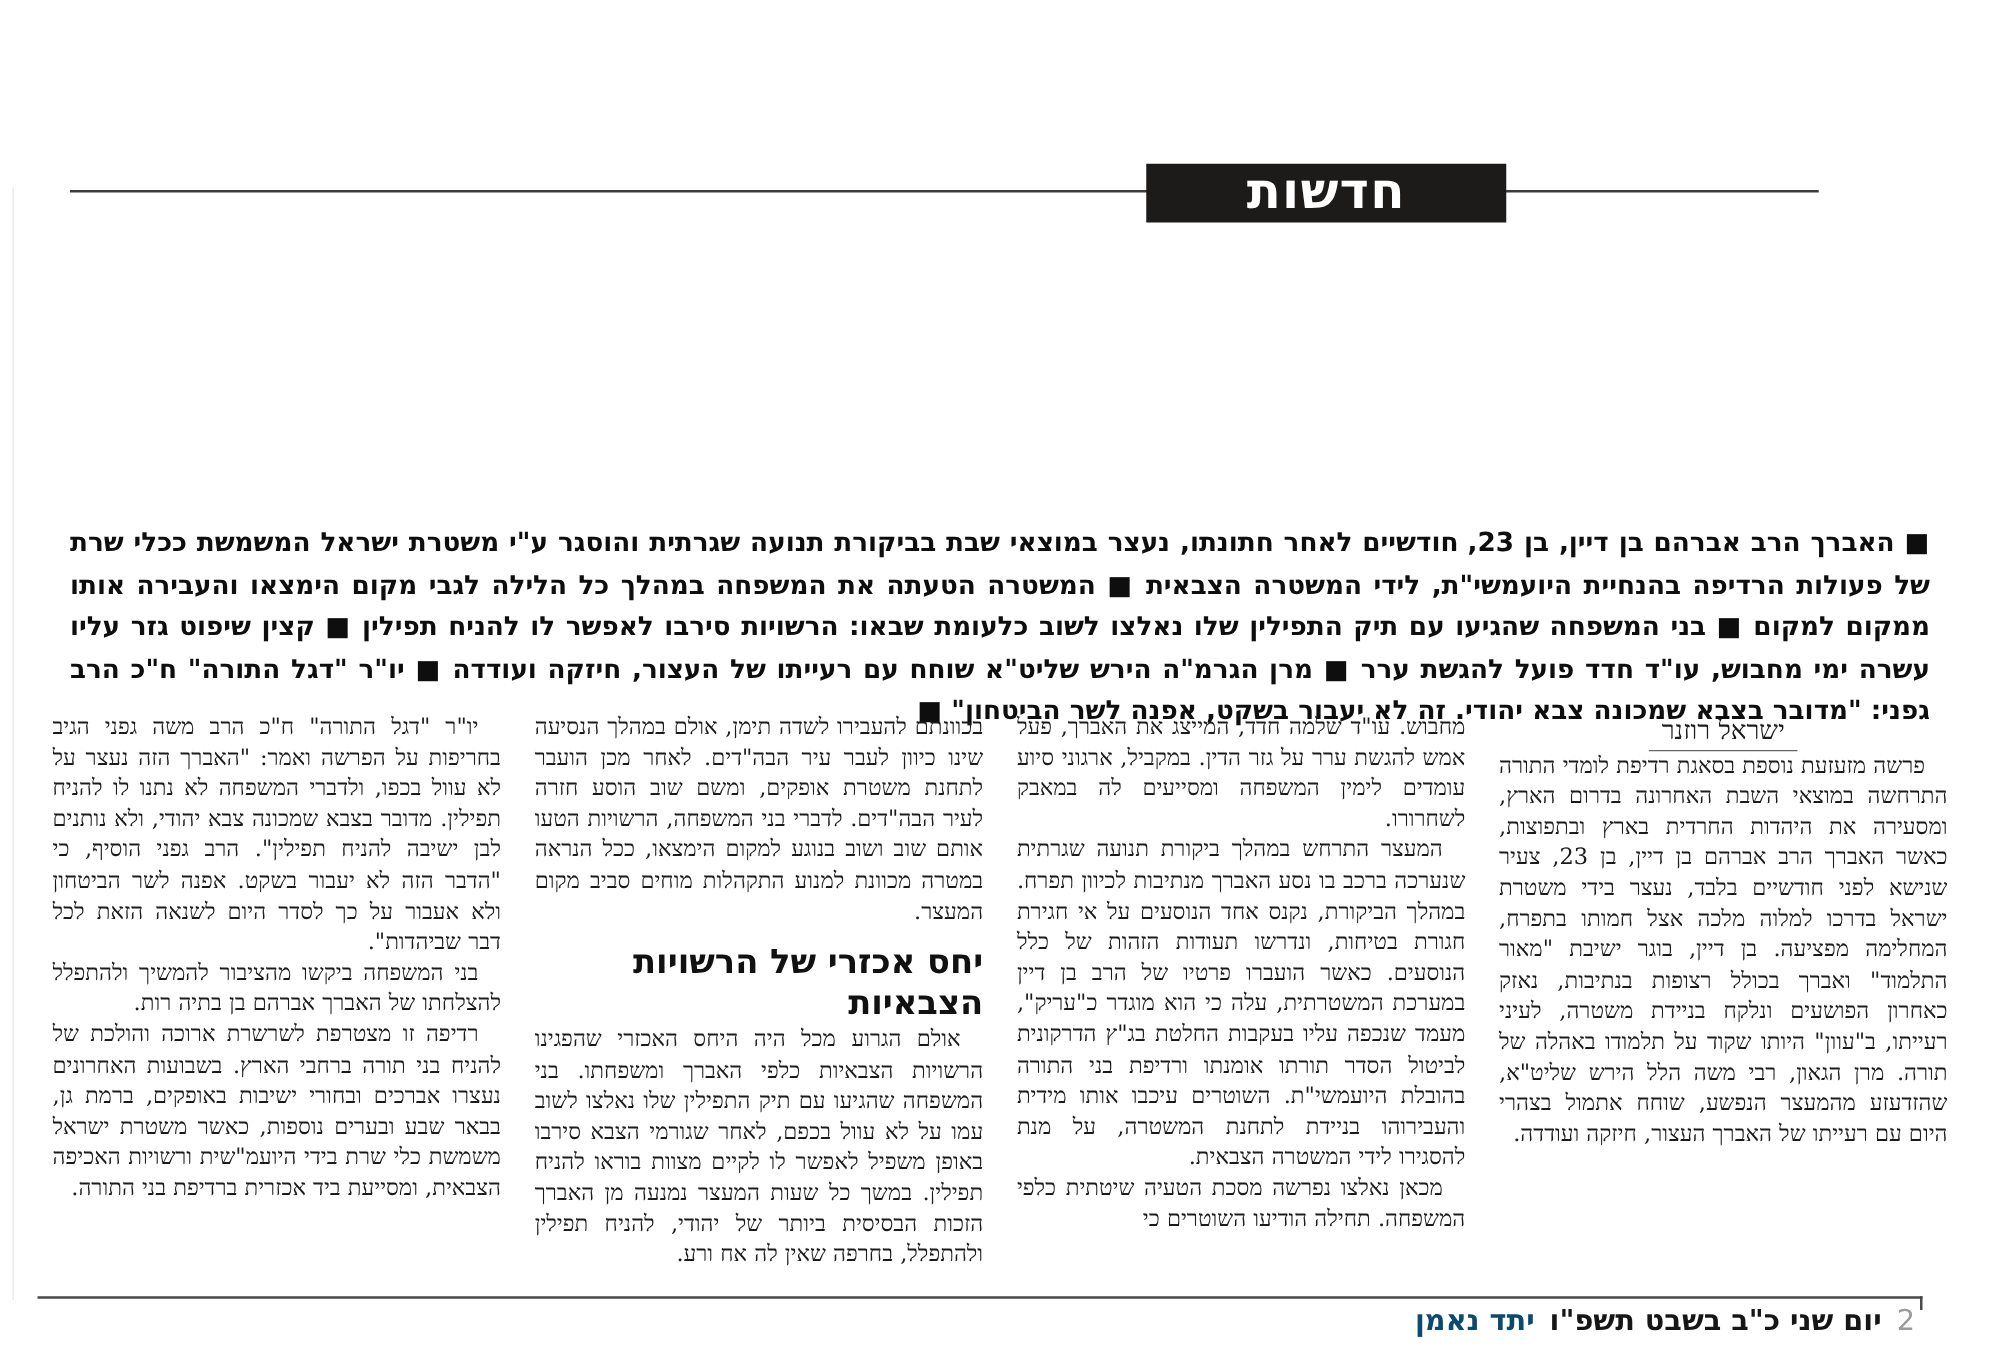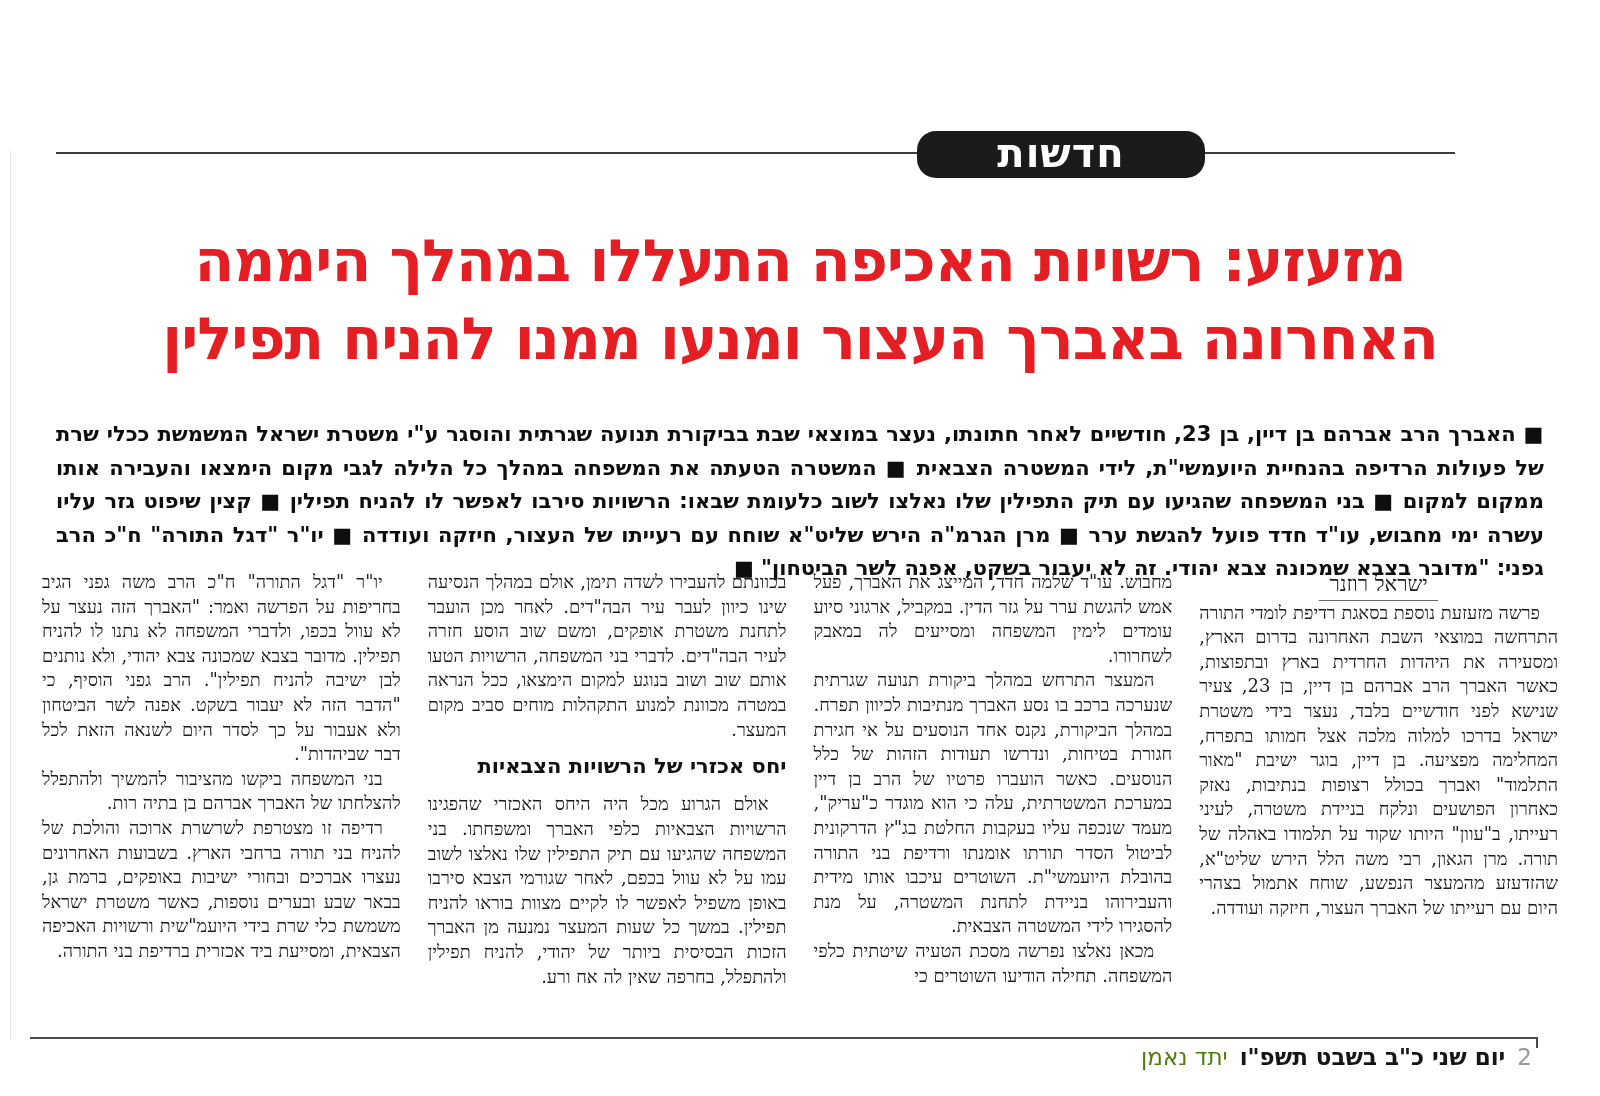--- a/index.html
+++ b/index.html
@@ -11,21 +11,21 @@
   }
   .page { position:relative; width:1600px; height:1096px; background:#fff; }
 
   
   .edge-line { position:absolute; left:10px; top:150px; bottom:56px; border-left:1px solid #e6e6e6; }
 
   
   .header-rule { position:absolute; top:152px; left:56px; right:145px; border-top:2px solid #3c3c3c; }
   .section-box {
     position:absolute; top:131px; right:395px; width:288px; height:47px;
-    background:#1d1b1a; color:#fff; display:flex; align-items:center; justify-content:center;border-radius:19px;
+    background:#1d1b1a; color:#fff; display:flex; align-items:center; justify-content:center;
   }
   .section-box span { font-weight:bold; font-size:40px; letter-spacing:1px; line-height:1; transform:translateY(-2px); }
 
   .kicker {
     position:absolute; top:182px; right:45px; left:45px;
     text-align:right; font-size:24px; font-weight:bold; color:#1d1d1d; white-space:nowrap;
   }
 
   .headline {
     position:absolute; top:222px; left:0; right:0; margin:0;
@@ -48,52 +48,48 @@
     flex:1 1 0; min-width:0;
     font-family:"DejaVu Serif","Liberation Serif",serif;
     font-size:18px; line-height:24.6px; color:#1b1b1b; text-align:justify;
   }
   .block-byline { text-align:center; font-size:21px; margin:2px 0 0; }
   .block-byline span { display:inline-block; border-bottom:1.5px solid #666; padding:0 10px 3px; }
   .block-p   { margin:0; text-indent:18px; }
   .block-cont{ margin:0; text-indent:0; }
   .block-subhead {
     font-family:"DejaVu Sans","Liberation Sans",sans-serif;
-    font-weight:bold; font-size:21px; color:#111;
-    margin:12px 0 13px; text-align:right; text-indent:0; line-height:1.2;
+    font-weight:bold; font-size:27px; color:#111;
+    margin:12px 0 1px; text-align:right; text-indent:0; line-height:1.2;
   }
 
   
   .footer-rule { position:absolute; top:1037px; left:30px; right:62px; border-top:2px solid #4a4a4a; height:12px; }
   .footer-rule::before { content:""; position:absolute; right:0; top:-2px; height:11px; border-right:2px solid #4a4a4a; }
   .footer-text {
     position:absolute; top:1044px; right:68px;
     display:flex; gap:12px; align-items:baseline; font-size:23px;
   }
   .footer-text .pg    { color:#9a9a9a; }
   .footer-text .date  { color:#161616; font-weight:bold; }
-  .footer-text .paper { color:#4d7c0f; }
+  .footer-text .paper { color:#0c4a6e;font-weight:bold; }
 </style>
 </head>
 <body>
 
 <div class="page">
 
   <div class="edge-line"></div>
 
   <div class="header-rule"></div>
   <div class="section-box">
     <span>חדשות</span>
   </div>
 
 
-  <h1 class="headline">
-    <div>מזעזע: רשויות האכיפה התעללו במהלך היממה</div>
-    <div>האחרונה באברך העצור ומנעו ממנו להניח תפילין</div>
-  </h1>
 
   <p class="lead" id="lead">■ האברך הרב אברהם בן דיין, בן 23, חודשיים לאחר חתונתו, נעצר במוצאי שבת בביקורת תנועה שגרתית והוסגר ע"י משטרת ישראל המשמשת ככלי שרת של פעולות הרדיפה בהנחיית היועמשי"ת, לידי המשטרה הצבאית ■ המשטרה הטעתה את המשפחה במהלך כל הלילה לגבי מקום הימצאו והעבירה אותו ממקום למקום ■ בני המשפחה שהגיעו עם תיק התפילין שלו נאלצו לשוב כלעומת שבאו: הרשויות סירבו לאפשר לו להניח תפילין ■ קצין שיפוט גזר עליו עשרה ימי מחבוש, עו"ד חדד פועל להגשת ערר ■ מרן הגרמ"ה הירש שליט"א שוחח עם רעייתו של העצור, חיזקה ועודדה ■ יו"ר "דגל התורה" ח"כ הרב גפני: "מדובר בצבא שמכונה צבא יהודי. זה לא יעבור בשקט, אפנה לשר הביטחון" ■</p>
 
   <div class="columns">
     <div class="col">
         <div class="block-byline"><span>ישראל רוזנר</span></div>
         <p class="block-p">פרשה מזעזעת נוספת בסאגת רדיפת לומדי התורה התרחשה במוצאי השבת האחרונה בדרום הארץ, ומסעירה את היהדות החרדית בארץ ובתפוצות, כאשר האברך הרב אברהם בן דיין, בן 23, צעיר שנישא לפני חודשיים בלבד, נעצר בידי משטרת ישראל בדרכו למלוה מלכה אצל חמותו בתפרח, המחלימה מפציעה. בן דיין, בוגר ישיבת "מאור התלמוד" ואברך בכולל רצופות בנתיבות, נאזק כאחרון הפושעים ונלקח בניידת משטרה, לעיני רעייתו, ב"עוון" היותו שקוד על תלמודו באהלה של תורה. מרן הגאון, רבי משה הלל הירש שליט"א, שהזדעזע מהמעצר הנפשע, שוחח אתמול בצהרי היום עם רעייתו של האברך העצור, חיזקה ועודדה.</p>
       </div>
     <div class="col">
         <p class="block-cont">מחבוש. עו"ד שלמה חדד, המייצג את האברך, פעל אמש להגשת ערר על גזר הדין. במקביל, ארגוני סיוע עומדים לימין המשפחה ומסייעים לה במאבק לשחרורו.</p>

